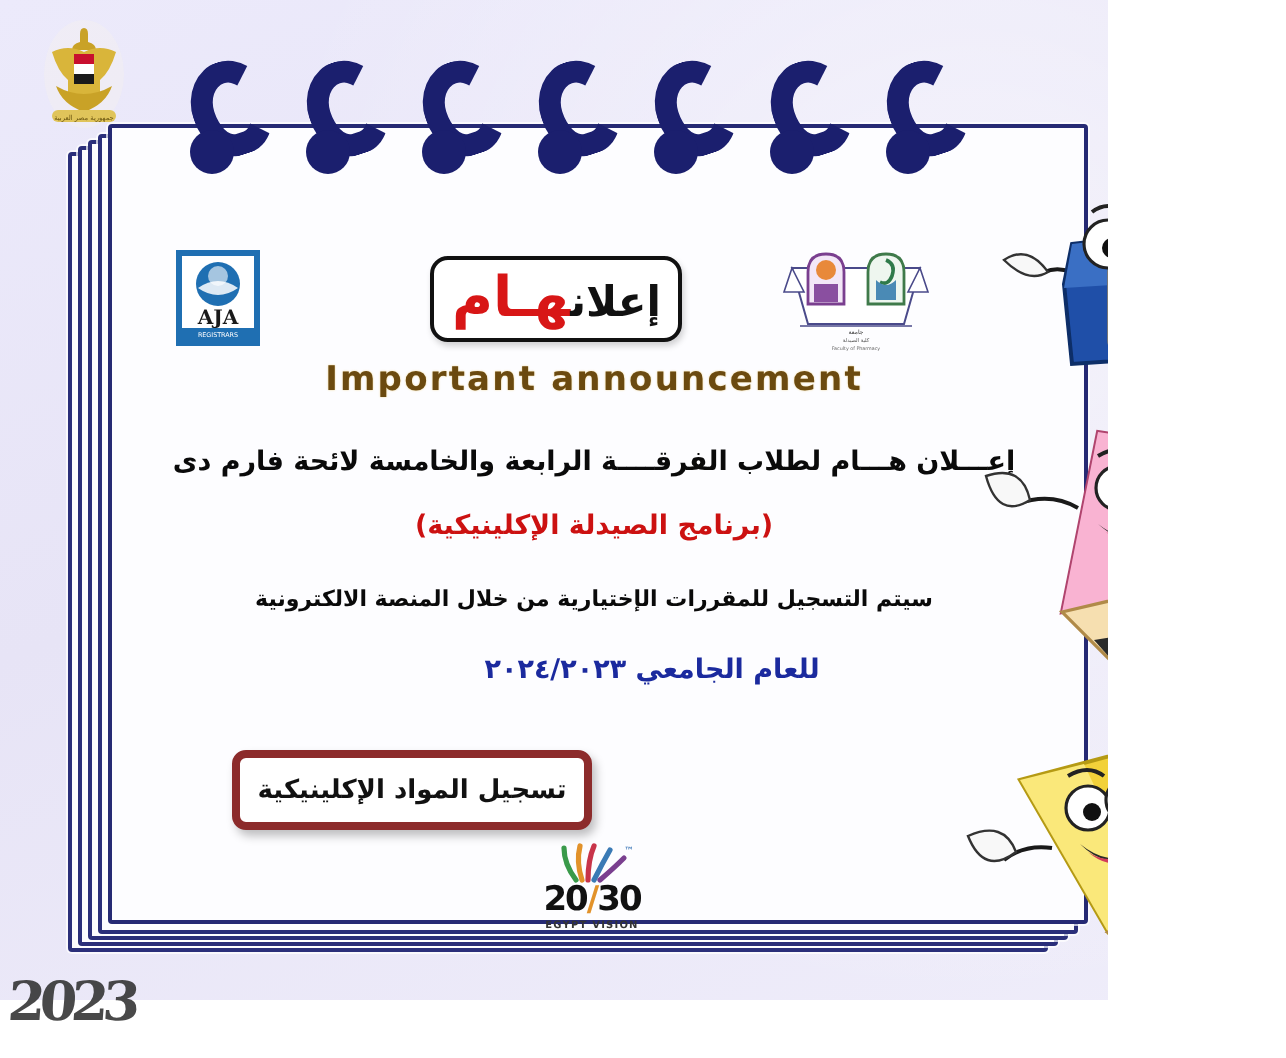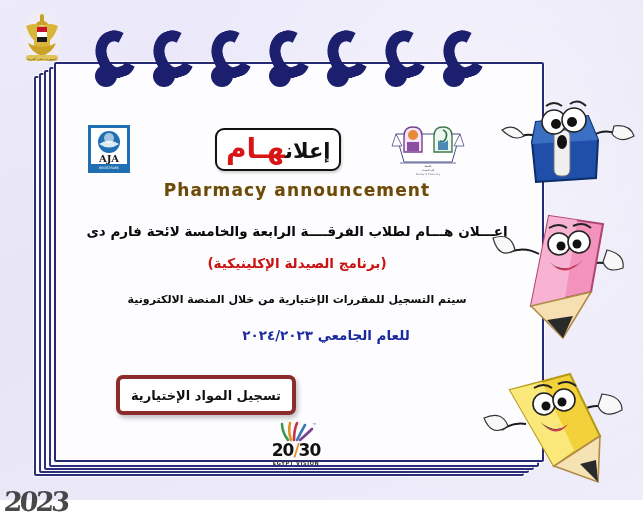--- a/index.html
+++ b/index.html
@@ -2,21 +2,21 @@
 <html lang="ar"><head>
 <meta charset="utf-8">
 <style>
   html, body {
     margin: 0;
     padding: 0;
     background: #ffffff;
   }
   #screen {
     position: relative;
-    width: 643px;
+    width: 554px;
     height: 529px;
     overflow: hidden;
     background: #ffffff;
     font-family: "DejaVu Sans", sans-serif;
   }
 
   
   .canvas-bg {
     position: absolute;
     left: 0; top: 0;
@@ -348,29 +348,29 @@
           <path d="M6 12 L2 24 L12 24 Z" fill="#ffffff" stroke="#4a4a8a" stroke-width=".8"></path>
           <path d="M70 12 L74 24 L64 24 Z" fill="#ffffff" stroke="#4a4a8a" stroke-width=".8"></path>
           <text x="38" y="45" font-size="3" text-anchor="middle" fill="#333" font-family="DejaVu Sans, sans-serif">جامعة</text>
           <text x="38" y="49" font-size="2.6" text-anchor="middle" fill="#555" font-family="DejaVu Sans, sans-serif">كلية الصيدلة</text>
           <text x="38" y="53" font-size="2.4" text-anchor="middle" fill="#666" font-family="DejaVu Sans, sans-serif">Faculty of Pharmacy</text>
           <line x1="10" y1="41" x2="66" y2="41" stroke="#4a4a8a" stroke-width=".8"></line>
         </svg>
       </div>
     </div>
 
-    <div class="subtitle-en">Pharmacy  announcement</div>
+    <div class="subtitle-en">Important  announcement</div>
 
     <div class="ar-line ar-l2">(برنامج الصيدلة الإكلينيكية)</div>
     <div class="ar-line ar-l1">إعـــلان هـــام لطلاب الفرقــــة الرابعة والخامسة لائحة فارم دى</div>
     <div class="ar-line ar-l3">سيتم التسجيل للمقررات الإختيارية من خلال المنصة الالكترونية</div>
     <div class="ar-line ar-l4">للعام الجامعي ٢٠٢٤/٢٠٢٣</div>
 
     <div class="reg-btn">
-      <span class="lbl">تسجيل المواد الإختيارية</span>
+      <span class="lbl">تسجيل المواد الإكلينيكية</span>
     </div>
 
     <div class="vision-logo">
       <div class="vision-mark">
         <svg viewBox="0 0 72 22" width="72" height="22">
           <path d="M28 20 q-6 -8 -6 -16" stroke="#3a9a4a" stroke-width="2.6" fill="none" stroke-linecap="round"></path>
           <path d="M31 20 q-3 -9 -1 -17" stroke="#e2922a" stroke-width="2.6" fill="none" stroke-linecap="round"></path>
           <path d="M34 20 q0 -10 3 -17" stroke="#c8344a" stroke-width="2.6" fill="none" stroke-linecap="round"></path>
           <path d="M37 20 q4 -8 8 -15" stroke="#3a7ab5" stroke-width="2.6" fill="none" stroke-linecap="round"></path>
           <path d="M40 20 q7 -6 12 -11" stroke="#7a3f8f" stroke-width="2.6" fill="none" stroke-linecap="round"></path>

